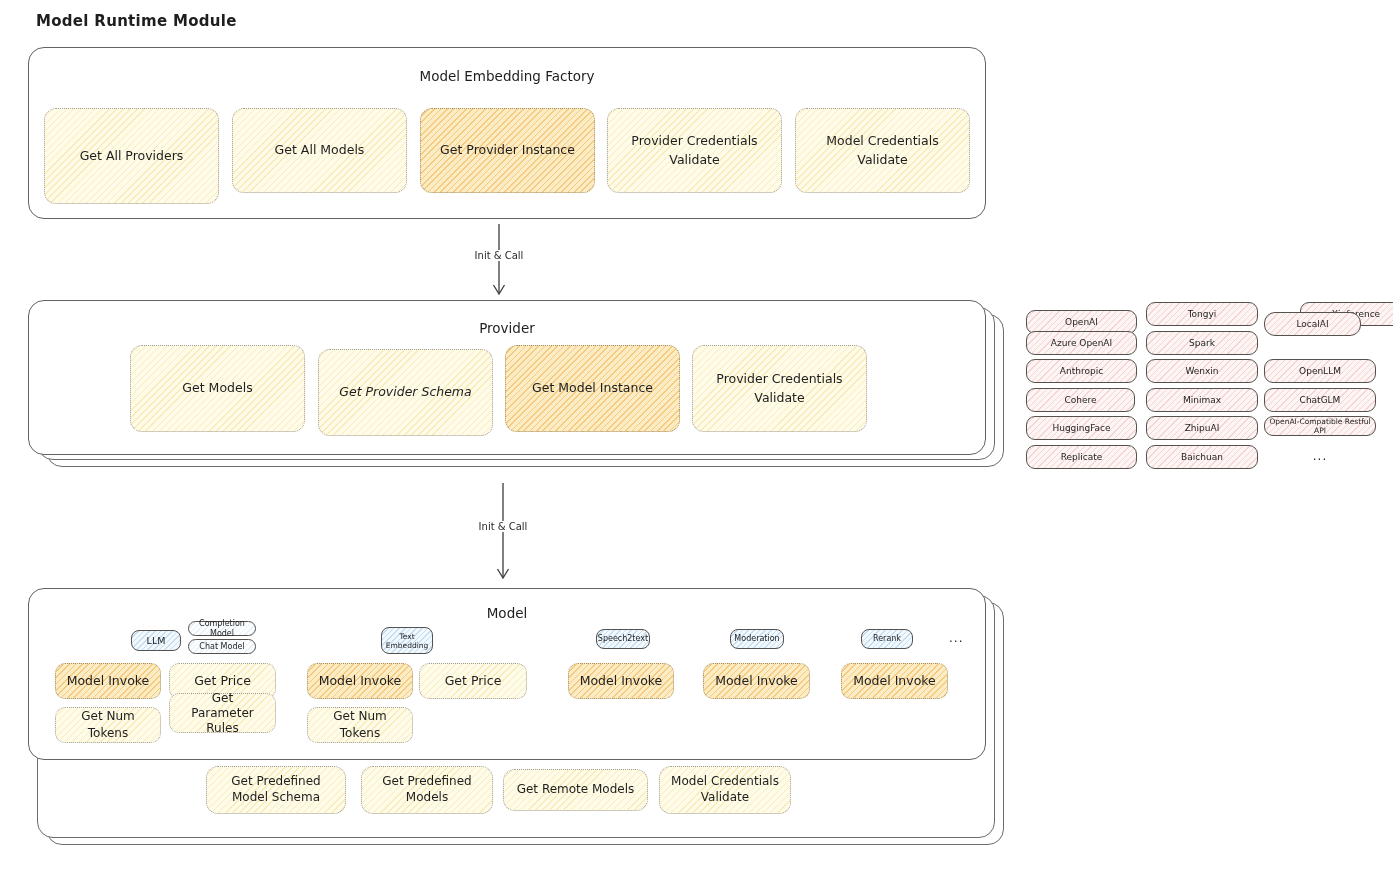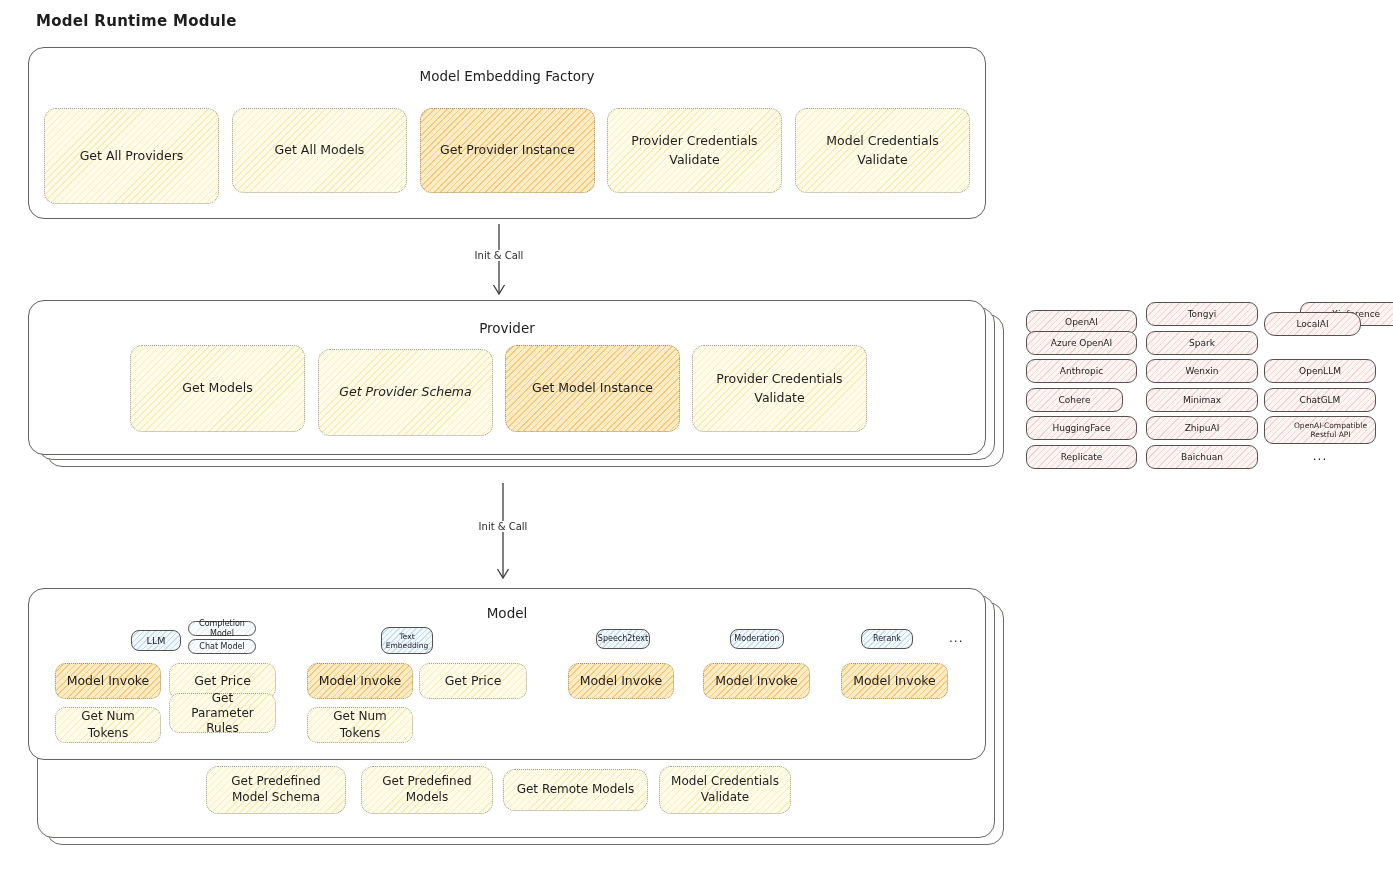--- a/index.html
+++ b/index.html
@@ -94,36 +94,36 @@
   <div class="frame-title" style="left:28px;top:320px;width:958px;">Provider</div>
 
   <div class="fnbtn yellow" style="left:130px;top:345px;width:175px;height:87px;">Get Models</div>
   <div class="fnbtn yellow" style="left:318px;top:349px;width:175px;height:87px;font-style:italic;">Get Provider Schema</div>
   <div class="fnbtn orange" style="left:505px;top:345px;width:175px;height:87px;">Get Model Instance</div>
   <div class="fnbtn yellow" style="left:692px;top:345px;width:175px;height:87px;">Provider Credentials Validate</div>
 
   <div class="pchip" style="left:1026px;top:310px;width:111px;height:24px;">OpenAI</div>
   <div class="pchip" style="left:1026px;top:331px;width:111px;height:24px;">Azure OpenAI</div>
   <div class="pchip" style="left:1026px;top:359px;width:111px;height:24px;">Anthropic</div>
-  <div class="pchip" style="left:1026px;top:388px;width:97px;height:24px;">Cohere</div>
+  <div class="pchip" style="left:1026px;top:388px;width:109px;height:24px;">Cohere</div>
   <div class="pchip" style="left:1026px;top:416px;width:111px;height:24px;">HuggingFace</div>
   <div class="pchip" style="left:1026px;top:445px;width:111px;height:24px;">Replicate</div>
 
   <div class="pchip" style="left:1146px;top:302px;width:112px;height:24px;">Tongyi</div>
   <div class="pchip" style="left:1146px;top:331px;width:112px;height:24px;">Spark</div>
   <div class="pchip" style="left:1146px;top:359px;width:112px;height:24px;">Wenxin</div>
   <div class="pchip" style="left:1146px;top:388px;width:112px;height:24px;">Minimax</div>
   <div class="pchip" style="left:1146px;top:416px;width:112px;height:24px;">ZhipuAI</div>
   <div class="pchip" style="left:1146px;top:445px;width:112px;height:24px;">Baichuan</div>
 
   <div class="pchip" style="left:1300px;top:302px;width:112px;height:24px;">Xinference</div>
   <div class="pchip" style="left:1264px;top:312px;width:97px;height:24px;border-radius:11px;">LocalAI</div>
   <div class="pchip" style="left:1264px;top:359px;width:112px;height:24px;">OpenLLM</div>
   <div class="pchip" style="left:1264px;top:388px;width:112px;height:24px;">ChatGLM</div>
-  <div class="pchip" style="left:1264px;top:416px;width:112px;height:28px;font-size:7.5px;padding-left:24px;">OpenAI-Compatible Restful API</div>
+  <div class="pchip" style="left:1264px;top:416px;width:112px;height:20px;font-size:7.5px;">OpenAI-Compatible Restful API</div>
   <div class="abs ellipsis" style="left:1264px;top:449px;width:112px;text-align:center;">...</div>
 
   <div class="arrow" style="left:492px;top:483px;width:22px;height:97px;">
     <svg width="22" height="97" viewBox="0 0 22 97">
       <line x1="11" y1="0" x2="11" y2="94" stroke="#3c3c3c" stroke-width="1.3"></line>
       <path d="M5.5 86 L11 95 L16.5 86" fill="none" stroke="#3c3c3c" stroke-width="1.3"></path>
     </svg>
   </div>
   <div class="arrow-label" style="left:503px;top:521px;">Init &amp; Call</div>
 

